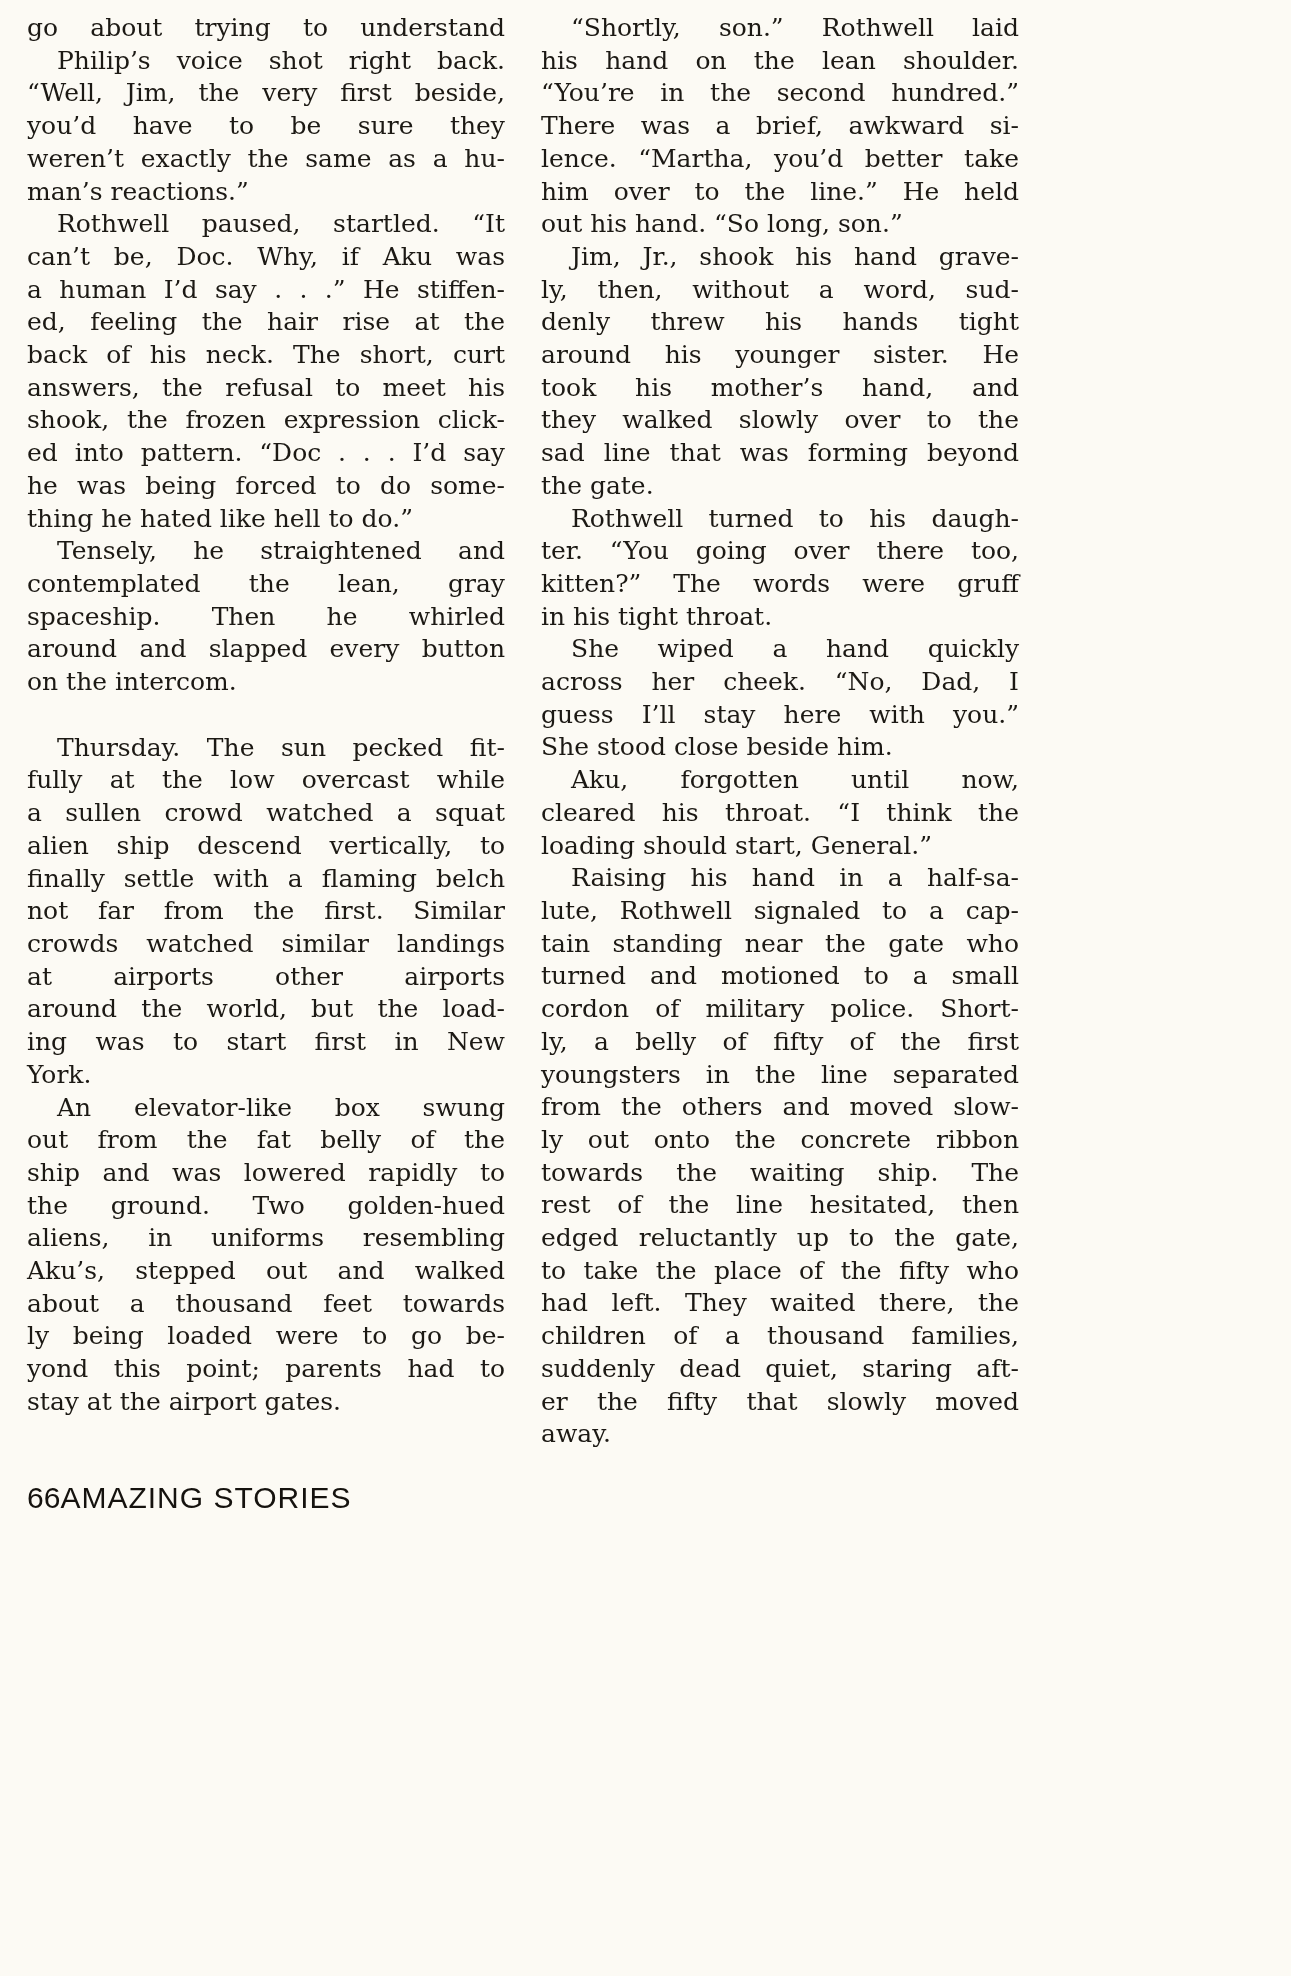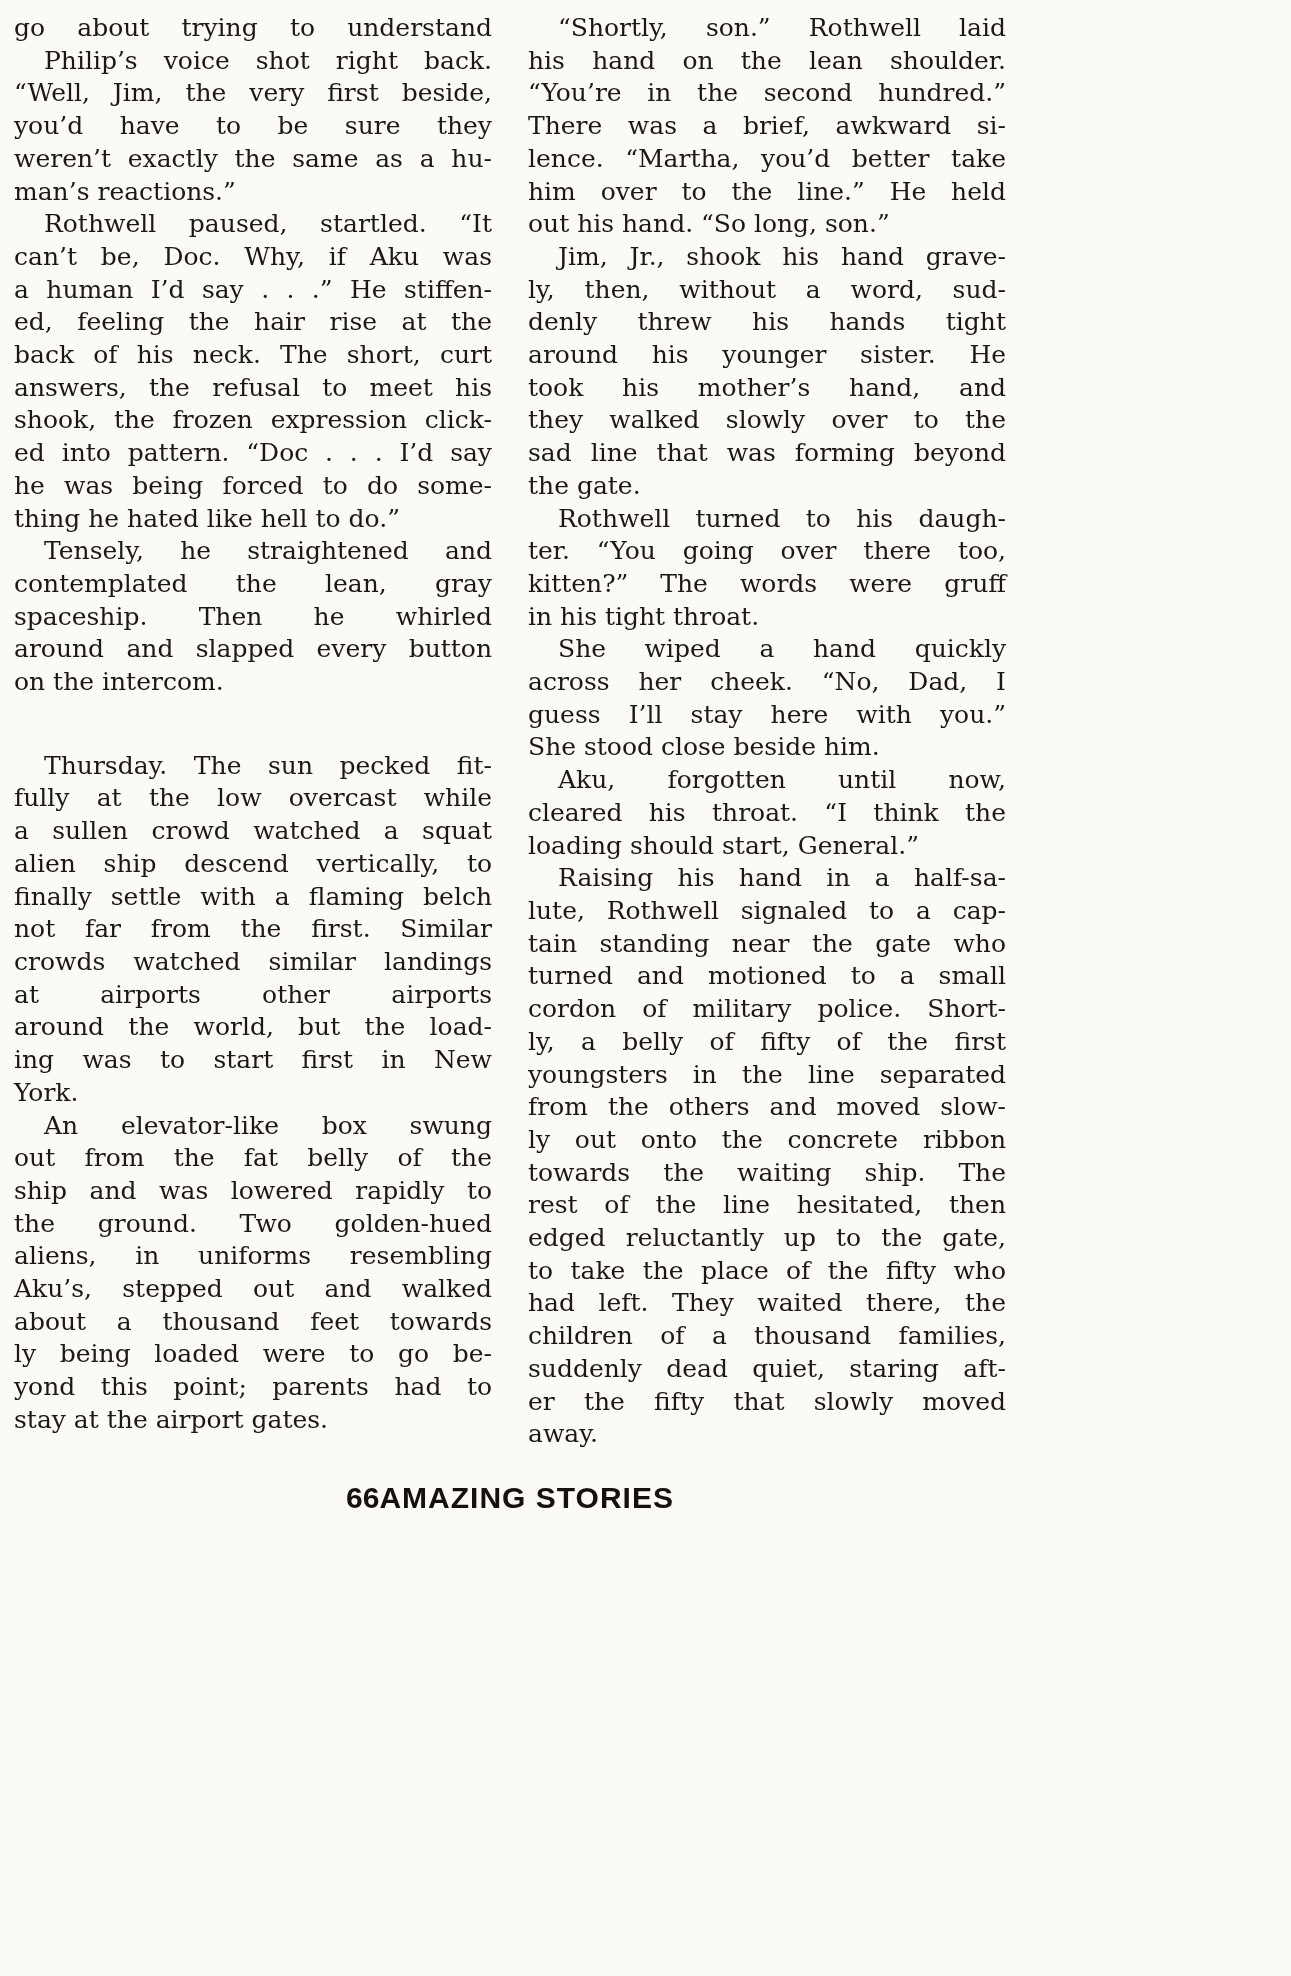--- a/index.html
+++ b/index.html
@@ -8,21 +8,21 @@
     background: #fcfaf4;
   }
   body {
     width: 1291px;
     height: 1976px;
     font-family: "DejaVu Serif", serif;
     color: #1c1914;
     overflow: hidden;
   }
   .page {
-    padding: 12px 0 0 14px;
+    padding: 12px 0 0 27px;
   }
   .columns {
     display: flex;
     width: 992px;
     gap: 36px;
   }
   .column {
     width: 478px;
     font-size: 25px;
     line-height: 32.7px;
@@ -33,30 +33,30 @@
     text-justify: inter-word;
     white-space: normal;
   }
   .line.last {
     text-align-last: left;
   }
   .paragraph.indent .line:first-child {
     padding-left: 30px;
   }
   .paragraph.gap-before {
-    margin-top: 51px;
+    margin-top: 33px;
   }
   .footer {
     width: 992px;
     margin-top: 30px;
     display: flex;
-    justify-content: center;
+    justify-content: flex-start;
     align-items: baseline;
     font-family: "Liberation Sans", sans-serif;
-    font-weight: bold;
+    font-weight: normal;
     font-size: 30px;
     color: #15120e;
   }
   .footer .mag {
     letter-spacing: 1px;
   }
 </style>
 </head>
 <body>
 

